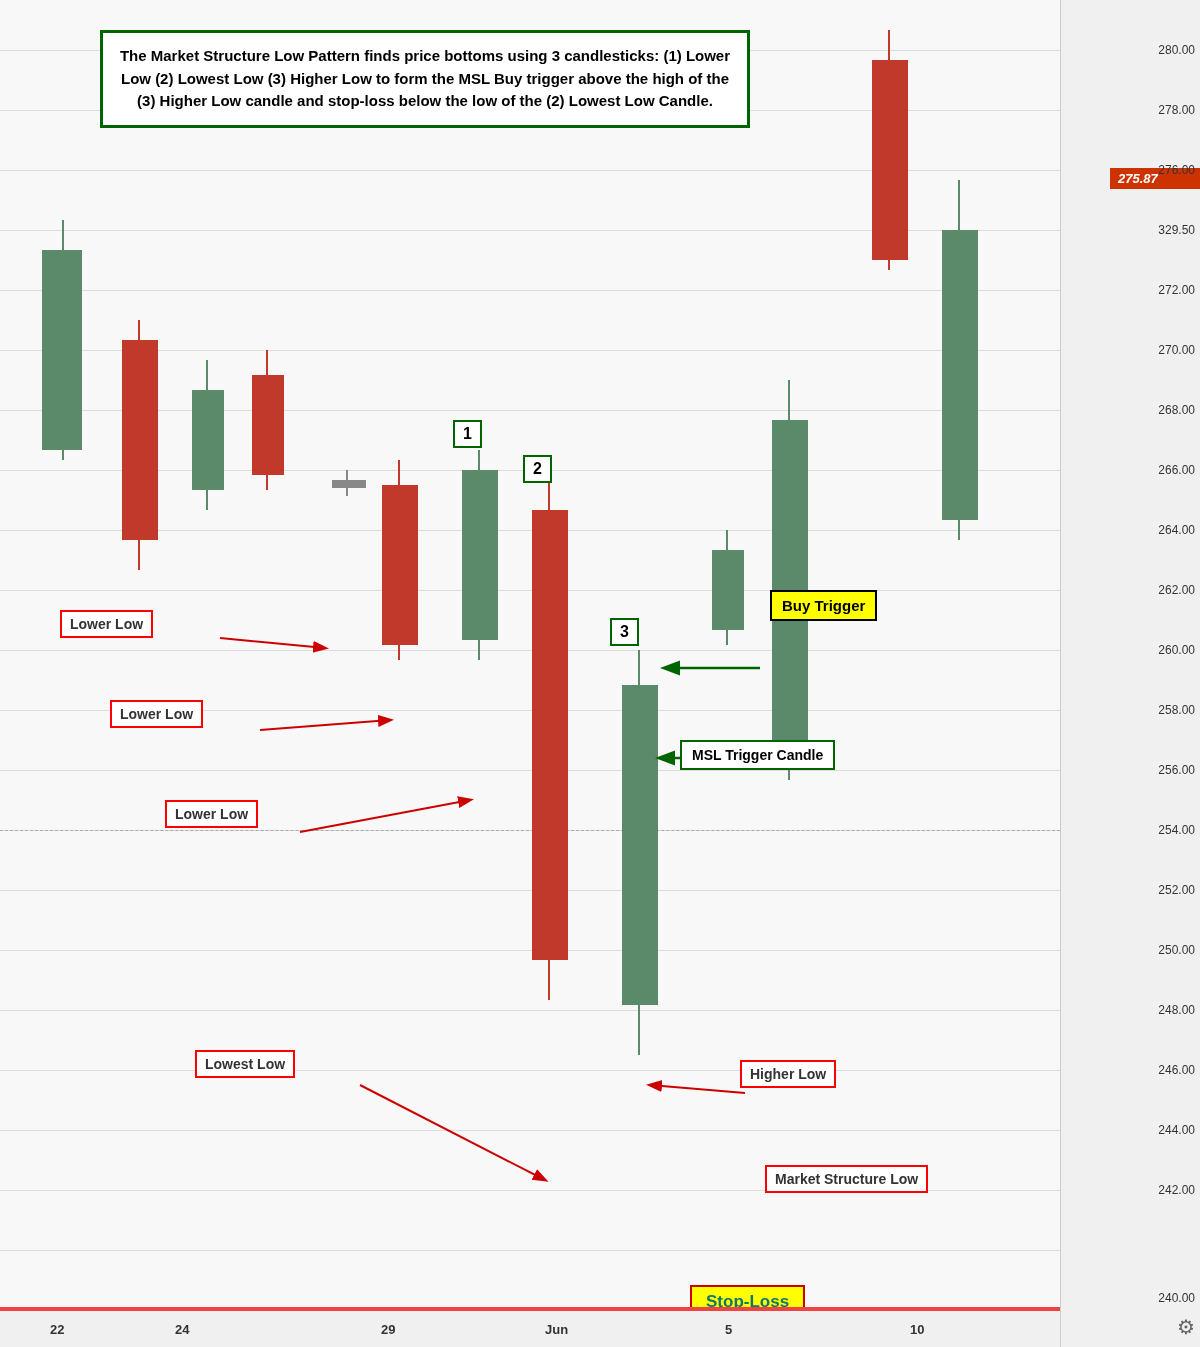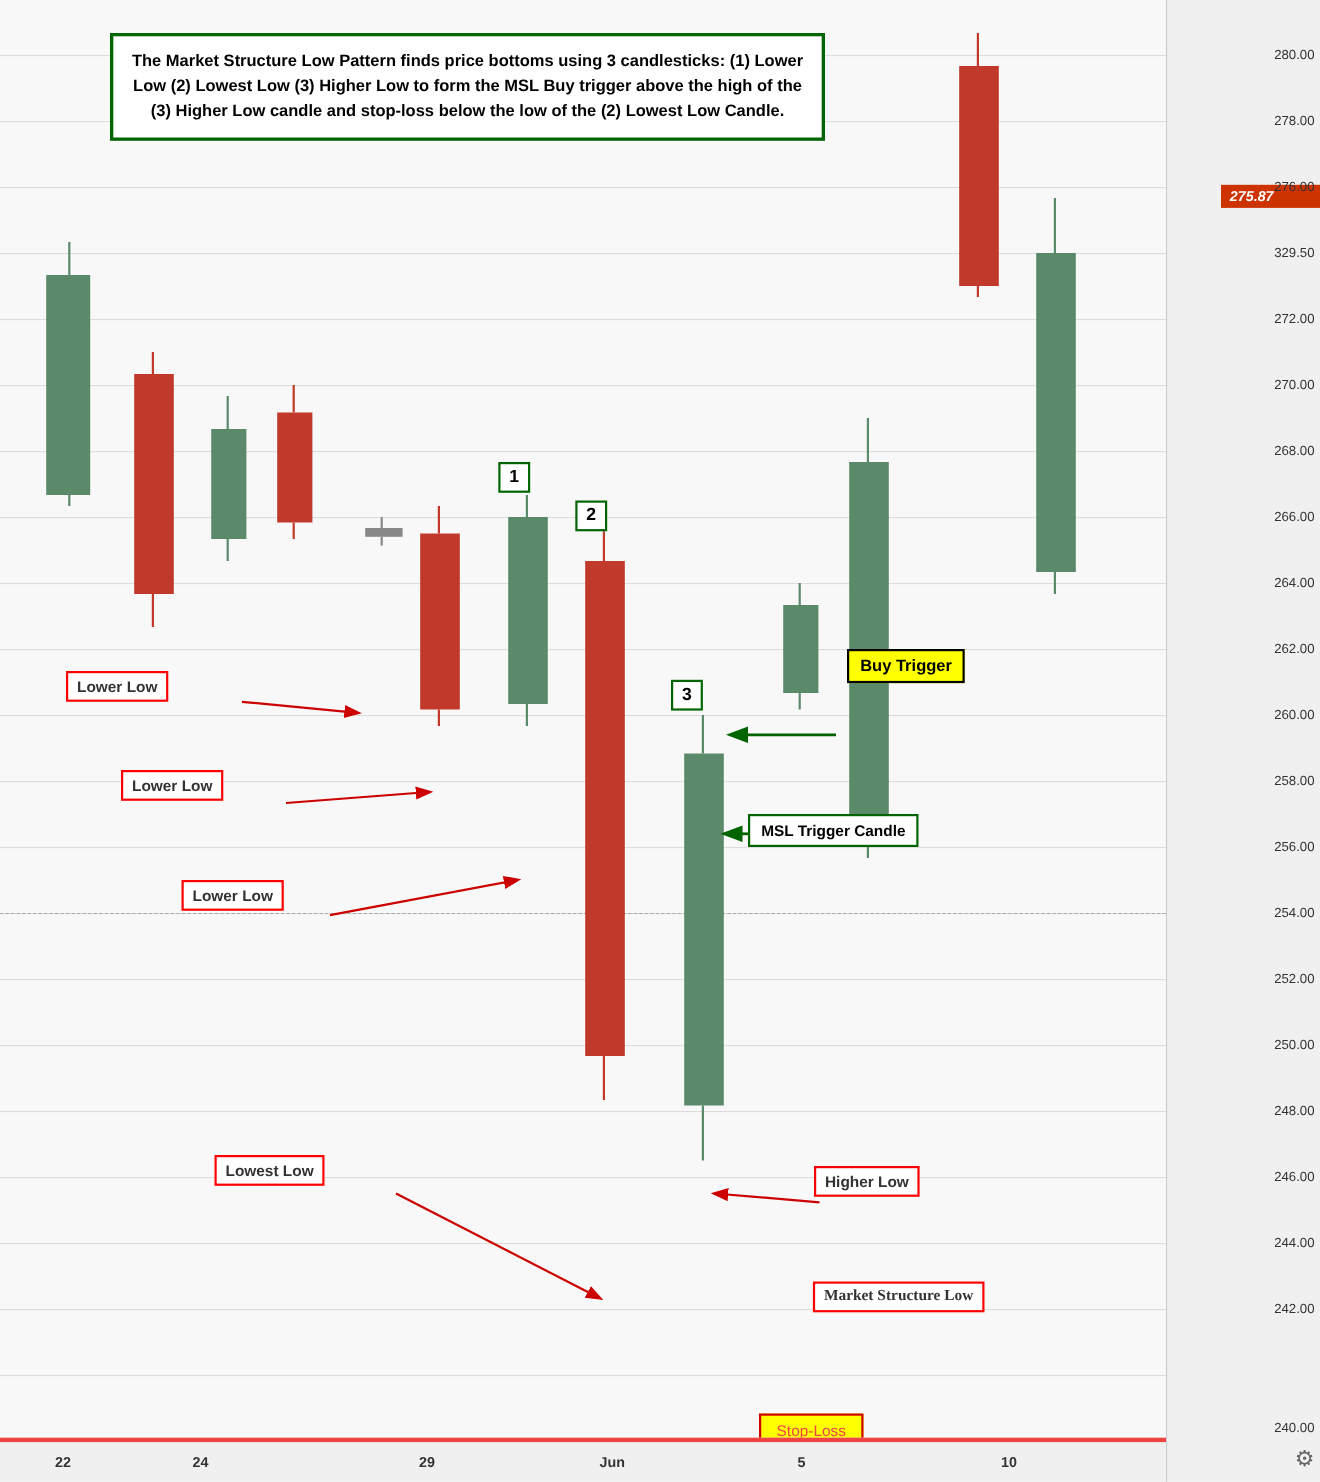--- a/index.html
+++ b/index.html
@@ -122,23 +122,23 @@
       padding: 5px 10px;
       font-size: 14px;
       font-weight: bold;
       color: #000;
     }
     .stop-loss-box {
       position: absolute;
       background: yellow;
       border: 2px solid #cc0000;
       padding: 5px 14px;
-      font-size: 14px;
-      font-weight: normal;
-      color: #ef4444;
+      font-size: 17px;
+      font-weight: bold;
+      color: #0f766e;
     }
     .price-badge {
       position: absolute;
       background: #cc3300;
       color: white;
       font-size: 13px;
       font-weight: bold;
       padding: 3px 8px;
     }
     
@@ -321,21 +321,21 @@
     </div>
 
     <div class="annotation-box" style="left:175px; top:1050px;margin-left:20px;">
       <span>Lowest Low</span>
     </div>
 
     <div class="annotation-box" style="left:740px; top:1060px;">
       <span>Higher Low</span>
     </div>
 
-    <div class="annotation-box" style="left:739px; top:1165px;font-family:Liberation Serif, serif;">
+    <div class="annotation-box" style="left:765px; top:1165px;">
       <span>Market Structure Low</span>
     </div>
 
     <div class="buy-trigger-box" style="left:770px; top:590px;">
       <span>Buy Trigger</span>
     </div>
 
 
     <div class="msl-trigger-box" style="left:680px; top:740px;">
       <span>MSL Trigger Candle</span>

